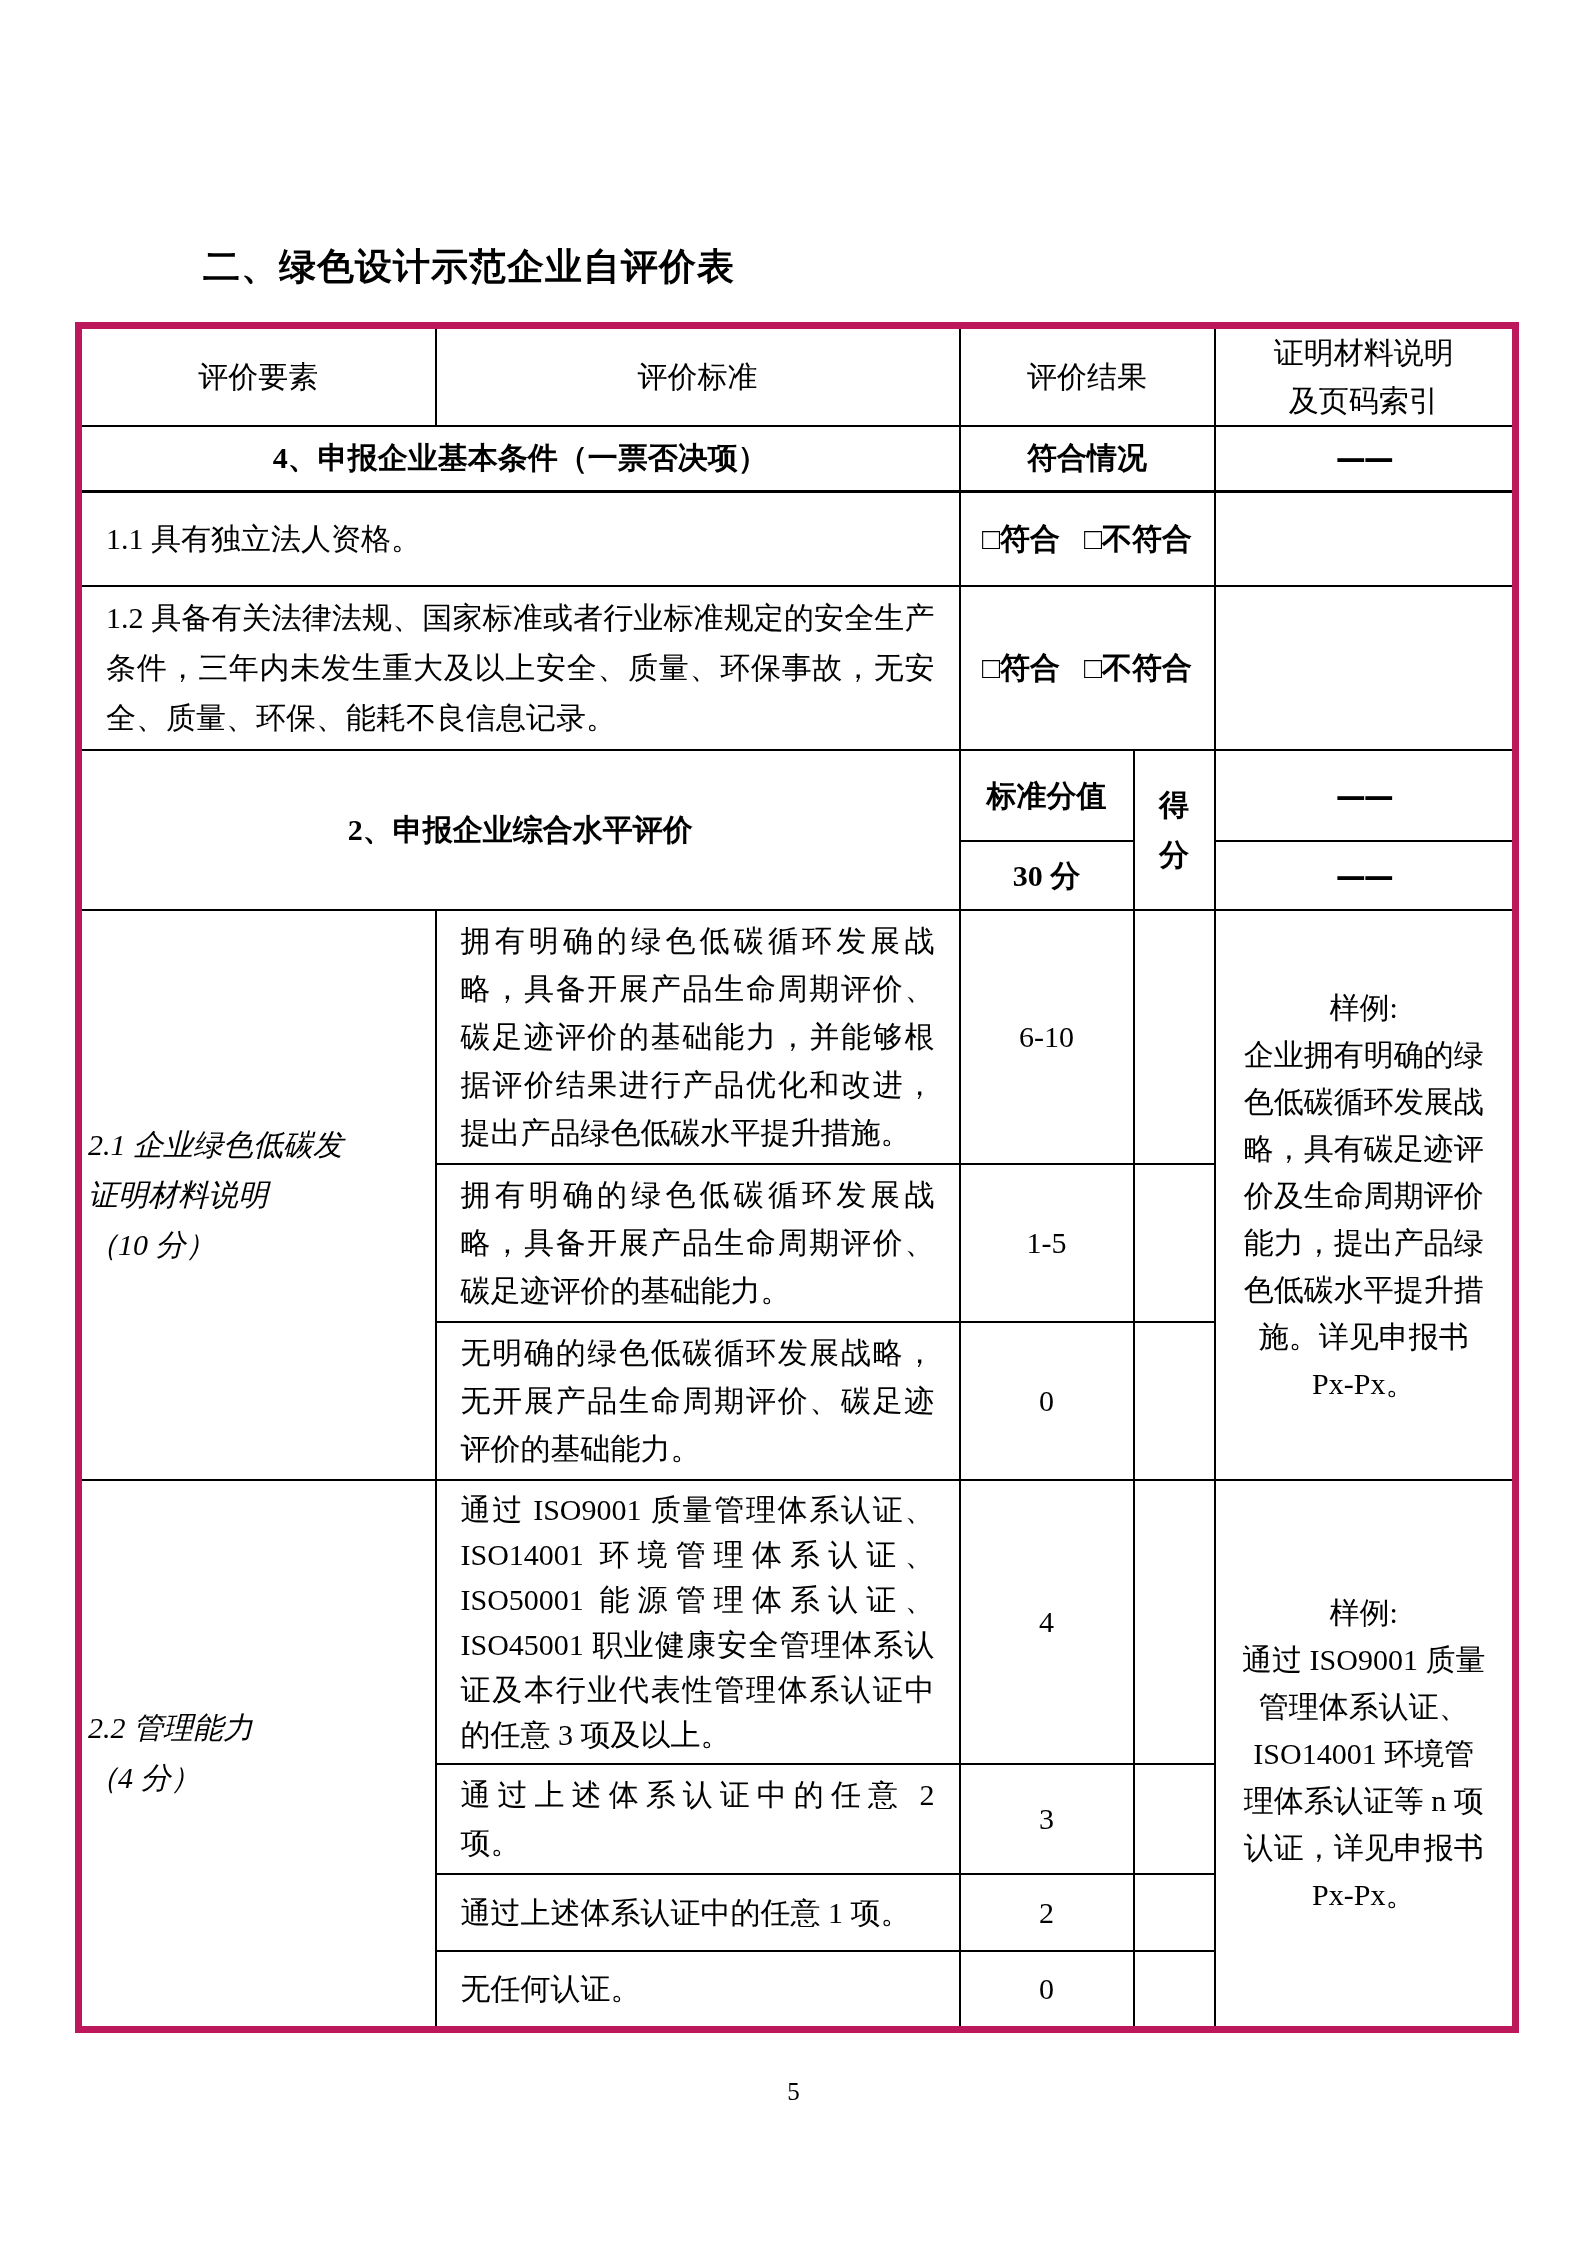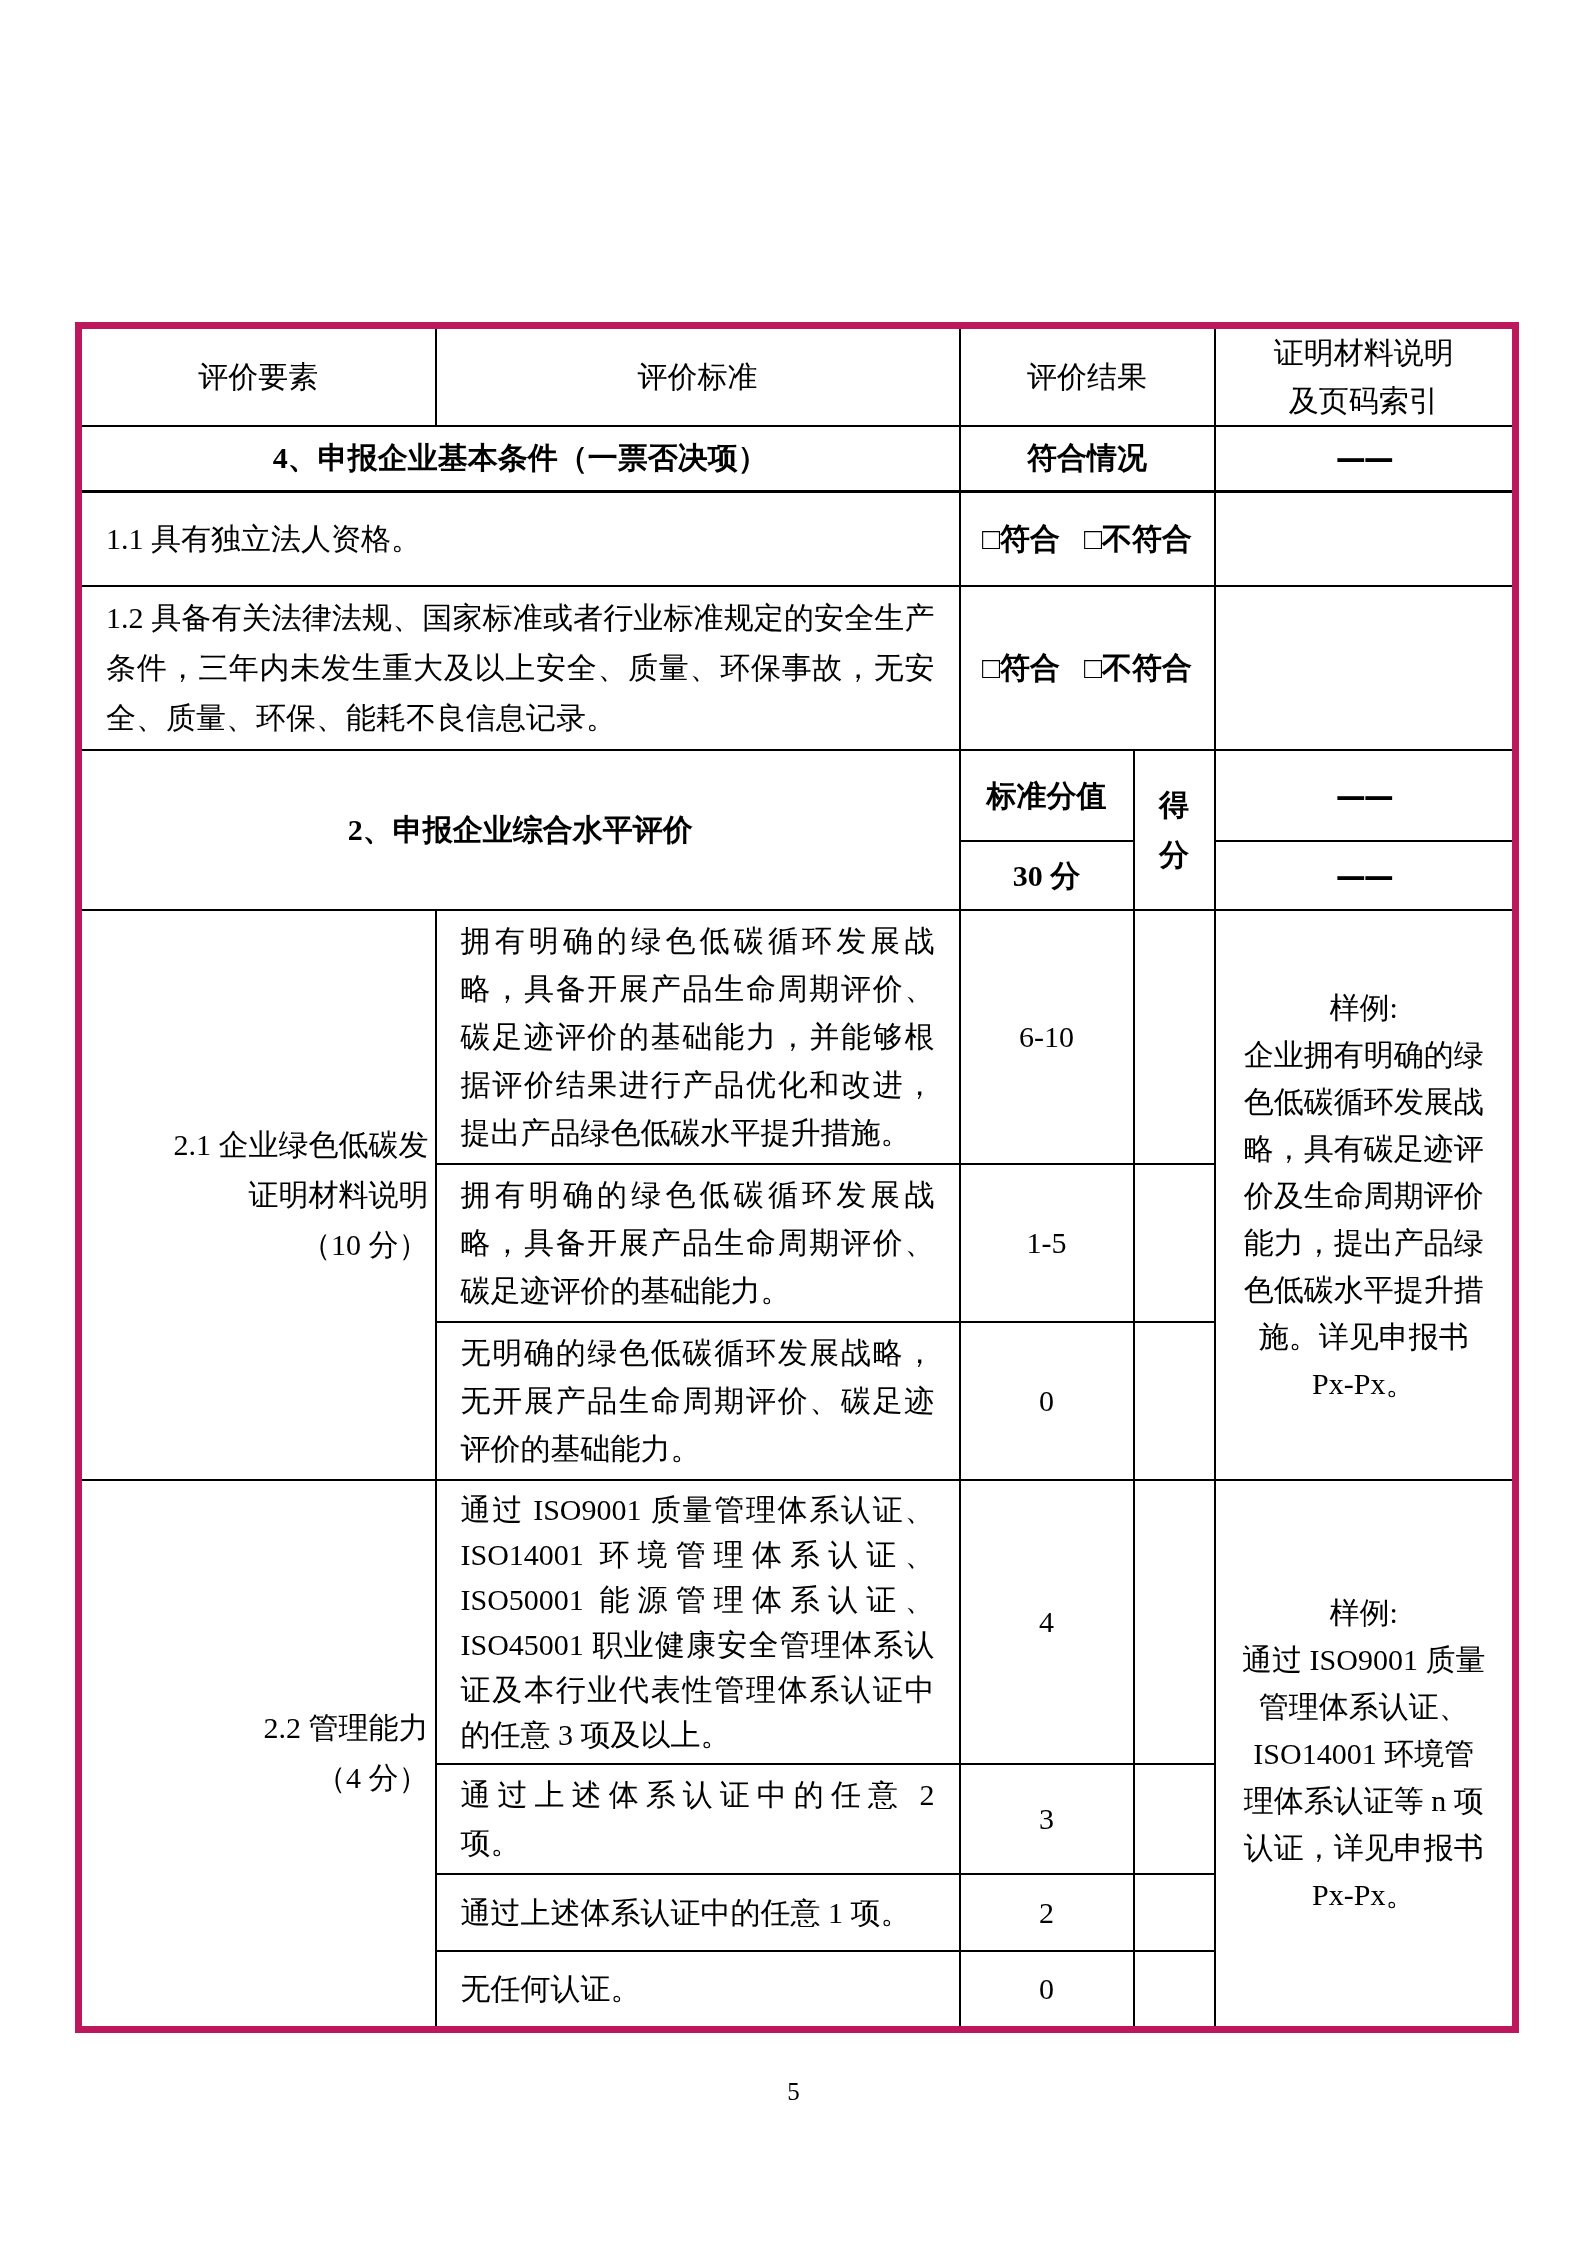--- a/index.html
+++ b/index.html
@@ -22,41 +22,42 @@
   td {
     border:2px solid #000; vertical-align:middle;
     font-size:30px; line-height:48px; overflow:hidden;
   }
   .c { text-align:center; }
   .bold { font-weight:bold; }
   .crit { text-align:justify; text-justify:inter-character; padding:6px 24px; }
   .lh45 { line-height:45px; }
   .lh50 { line-height:50px; }
   .thick-bottom td { border-bottom:3px solid #000; }
-  .label-cell { text-align:right; padding:0 6px; line-height:50px; }
+  .label-cell { text-align:left; padding:0 6px; line-height:50px;font-style:italic; }
   .sample-cell { text-align:center; padding:16px 24px; line-height:47px; }
   .score-cell { text-align:center; }
   .dash {
     font-family:"DejaVu Sans",sans-serif; font-weight:bold; letter-spacing:-2px;
     white-space:nowrap;
   }
   .stacked { display:inline-block; width:34px; word-break:break-all; line-height:50px; }
   .opt { white-space:nowrap;font-weight:bold; }
   .opt + .opt { margin-left:24px; }
   .just-last { text-align:justify; text-align-last:justify; }
   .page-number {
     position:absolute; left:75px; top:2078px; width:1437px;
     text-align:center; font-size:25px;
   }
 </style>
 </head>
 <body>
 
 <div class="page">
 
+  <div class="doc-title">二、绿色设计示范企业自评价表</div>
 
   <table class="doc-table">
     <colgroup>
       <col style="width:357px">
       <col style="width:524px">
       <col style="width:174px">
       <col style="width:81px">
       <col style="width:301px">
     </colgroup>
 

